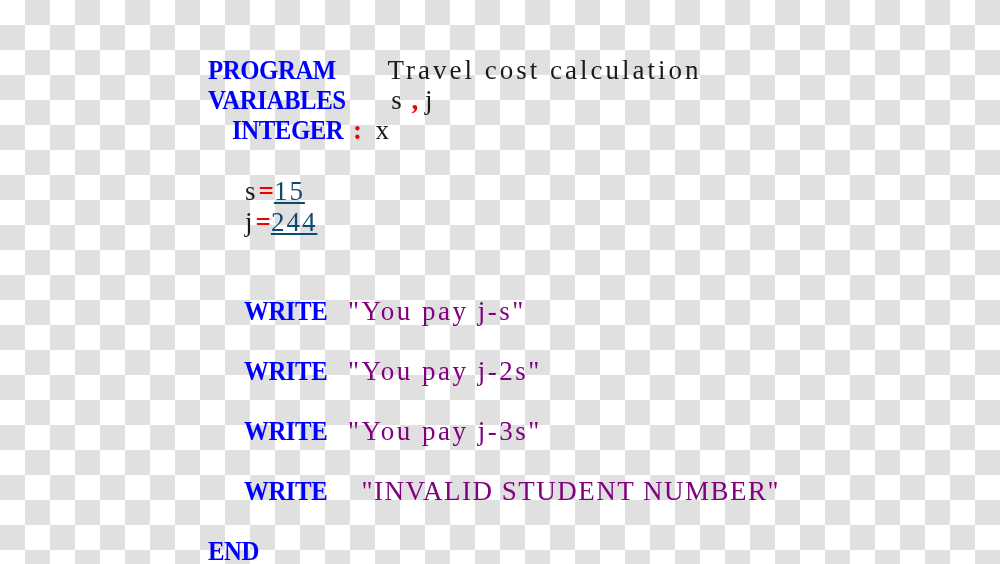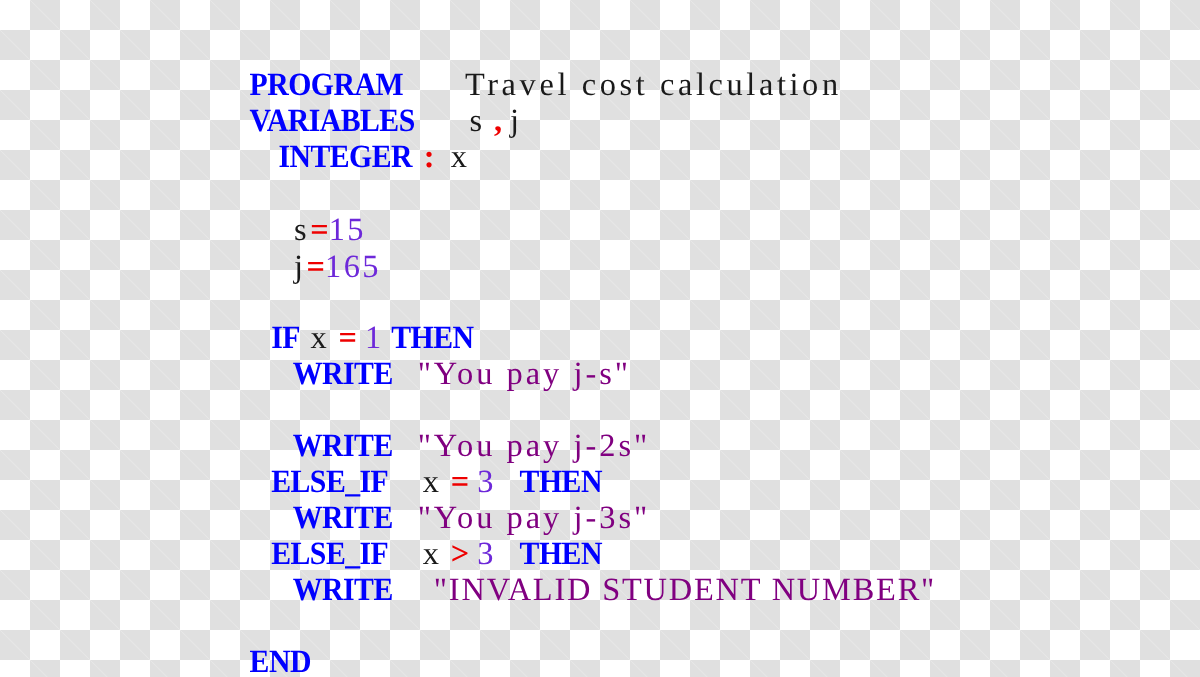--- a/index.html
+++ b/index.html
@@ -46,23 +46,24 @@
     transform: scaleX(0.92);
     transform-origin: left center;
     display: inline-block;
   }
   .op {
     color: #ee0000;
     font-weight: bold;
     letter-spacing: 0px;
   }
   .num {
-    color: #6d28d9;
+    color: #0c4a6e;
     font-weight: normal;
     letter-spacing: 2px;
+    text-decoration: underline;
   }
   .str {
     color: #800080;
     font-weight: normal;
     letter-spacing: 2.5px;
   }
   .str-caps {
     color: #800080;
     font-weight: normal;
     letter-spacing: 1.5px;
@@ -90,48 +91,39 @@
   <div class="code-line" style="left:205px; top:90px;">
     <span class="kw">INTEGER</span><span class="op">:</span><span class="sp">  </span><span class="plain">x</span>
   </div>
 
 
   <div class="code-line" style="left:218px; top:151px;">
     <span class="plain">s</span><span class="op">=</span><span class="num">15</span>
   </div>
 
   <div class="code-line" style="left:218px; top:182px;">
-    <span class="plain">j</span><span class="op">=</span><span class="num">165</span>
+    <span class="plain">j</span><span class="op">=</span><span class="num">244</span>
   </div>
 
 
-  <div class="code-line" style="left:199px; top:241px;">
-    <span class="kw">IF</span><span class="sp"> </span><span class="plain">x</span><span class="sp"> </span><span class="op">=</span><span class="sp"> </span><span class="num">1</span><span class="sp"> </span><span class="kw">THEN</span>
-  </div>
 
   <div class="code-line" style="left:217px; top:271px;">
     <span class="kw">WRITE</span><span class="sp">  </span><span class="str">"You pay j-s"</span>
   </div>
 
 
   <div class="code-line" style="left:217px; top:331px;">
     <span class="kw">WRITE</span><span class="sp">  </span><span class="str">"You pay j-2s"</span>
   </div>
 
-  <div class="code-line" style="left:199px; top:361px;">
-    <span class="kw">ELSE_IF</span><span class="sp">   </span><span class="plain">x</span><span class="sp"> </span><span class="op">=</span><span class="sp"> </span><span class="num">3</span><span class="sp">   </span><span class="kw">THEN</span>
-  </div>
 
   <div class="code-line" style="left:217px; top:391px;">
     <span class="kw">WRITE</span><span class="sp">  </span><span class="str">"You pay j-3s"</span>
   </div>
 
-  <div class="code-line" style="left:199px; top:421px;">
-    <span class="kw">ELSE_IF</span><span class="sp">   </span><span class="plain">x</span><span class="sp"> </span><span class="op">&gt;</span><span class="sp"> </span><span class="num">3</span><span class="sp">   </span><span class="kw">THEN</span>
-  </div>
 
   <div class="code-line" style="left:217px; top:451px;">
     <span class="kw">WRITE</span><span class="sp">    </span><span class="str-caps">"INVALID STUDENT NUMBER"</span>
   </div>
 
 
   <div class="code-line" style="left:181px; top:511px;">
     <span class="kw">END</span>
   </div>
 

